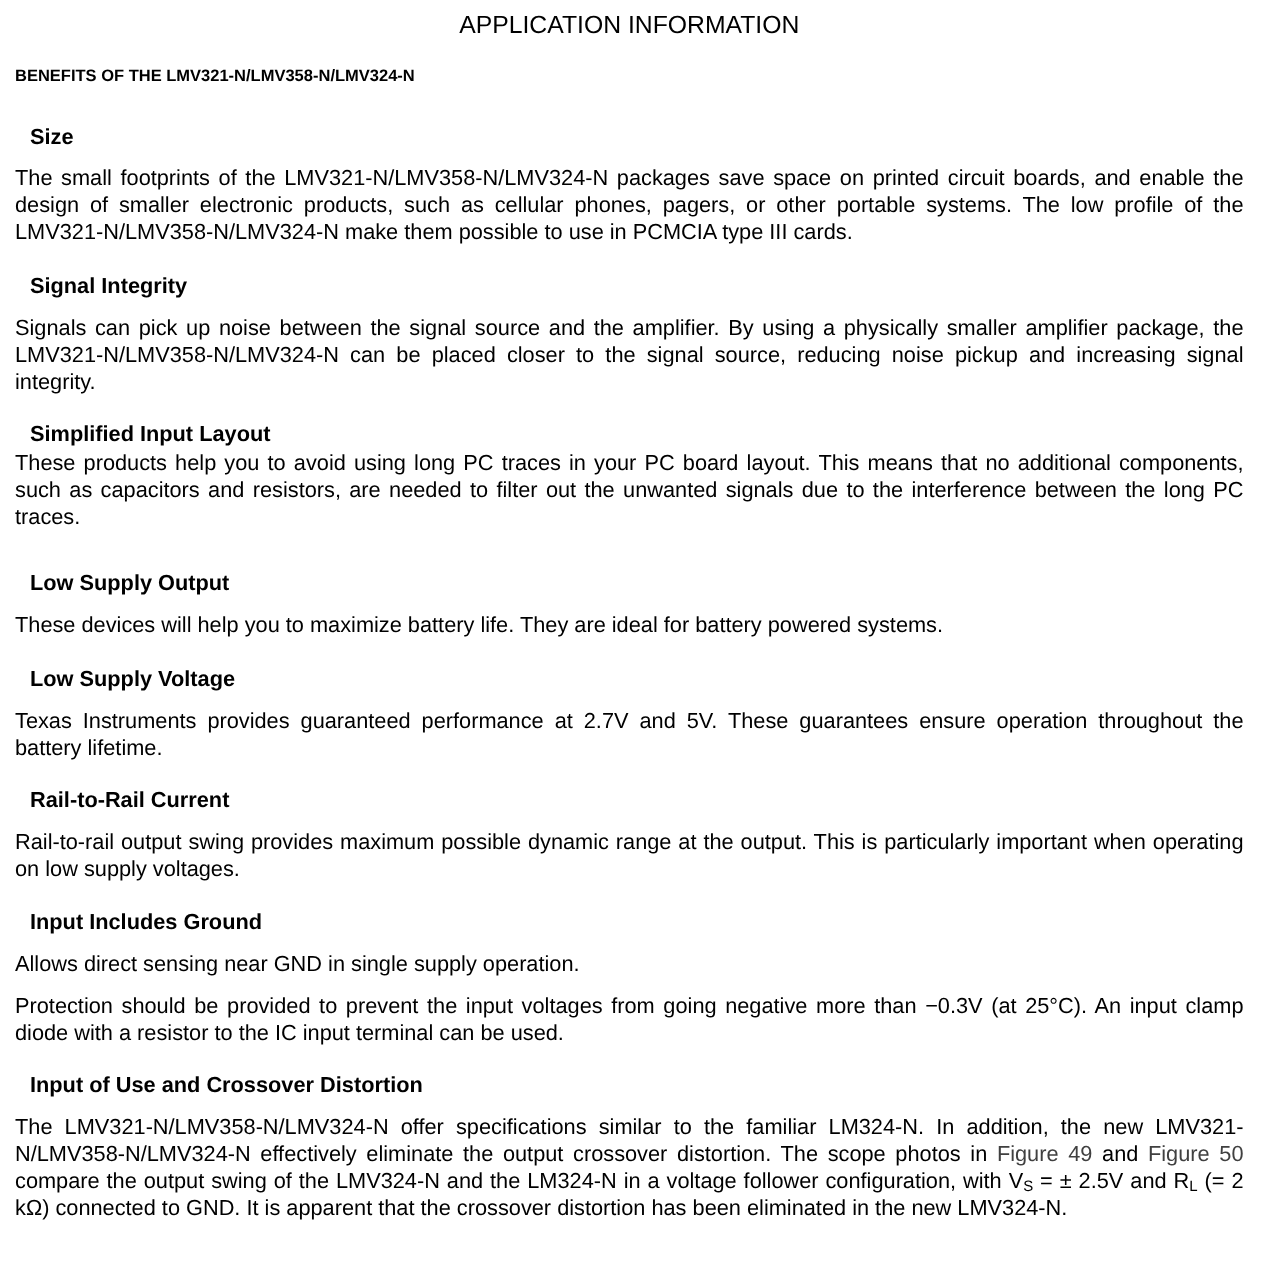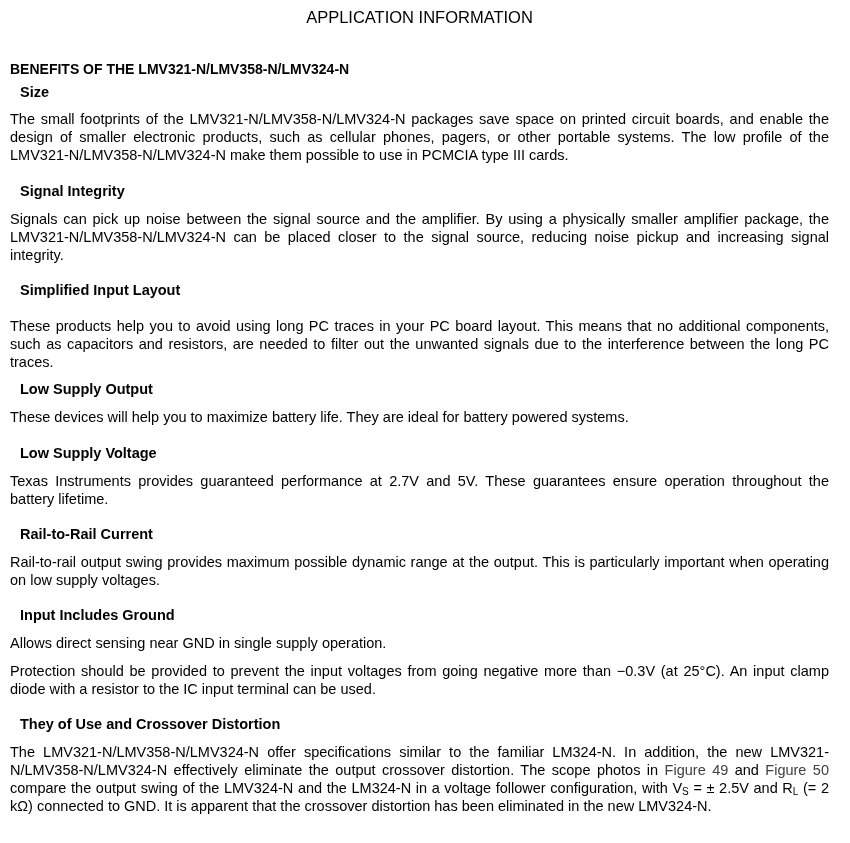--- a/index.html
+++ b/index.html
@@ -8,22 +8,22 @@
     font-family: "Liberation Sans", sans-serif;
     color: #000;
     position: relative;
   }
   .page { position: absolute; left: 10px; top: 0; width: 819px; }
   .title {
     position: absolute; left: 0; width: 839px; top: 8px;
     text-align: center; font-weight: normal; font-size: 16.5px;
   }
   .h1 {
-    position: absolute; left: 0; top: 61px;
-    font-weight: bold; font-size: 14px;
+    position: absolute; left: 0; top: 45px;
+    font-weight: bold; font-size: 11px;
   }
   .h2 {
     position: absolute; left: 0;
     font-weight: bold; font-size: 14.5px; margin-left: 10px;
   }
   .p {
     position: absolute; left: 0; width: 819px;
     font-size: 14.5px; line-height: 18px;
     text-align: justify; text-align-last: left;
   }
@@ -38,30 +38,30 @@
 <div class="page">
   <div class="h1">BENEFITS OF THE LMV321-N/LMV358-N/LMV324-N</div>
 
   <div class="h2" style="top:84px">Size</div>
   <div class="p" style="top:110px">The small footprints of the LMV321-N/LMV358-N/LMV324-N packages save space on printed circuit boards, and enable the design of smaller electronic products, such as cellular phones, pagers, or other portable systems. The low profile of the LMV321-N/LMV358-N/LMV324-N make them possible to use in PCMCIA type III cards.</div>
 
   <div class="h2" style="top:183px">Signal Integrity</div>
   <div class="p" style="top:210px">Signals can pick up noise between the signal source and the amplifier. By using a physically smaller amplifier package, the LMV321-N/LMV358-N/LMV324-N can be placed closer to the signal source, reducing noise pickup and increasing signal integrity.</div>
 
   <div class="h2" style="top:282px">Simplified Input Layout</div>
-  <div class="p" style="top:317px">These products help you to avoid using long PC traces in your PC board layout. This means that no additional components, such as capacitors and resistors, are needed to filter out the unwanted signals due to the interference between the long PC traces.</div>
+  <div class="p" style="top:300px">These products help you to avoid using long PC traces in your PC board layout. This means that no additional components, such as capacitors and resistors, are needed to filter out the unwanted signals due to the interference between the long PC traces.</div>
 
   <div class="h2" style="top:381px">Low Supply Output</div>
   <div class="p" style="top:408px">These devices will help you to maximize battery life. They are ideal for battery powered systems.</div>
 
   <div class="h2" style="top:445px">Low Supply Voltage</div>
   <div class="p" style="top:472px">Texas Instruments provides guaranteed performance at 2.7V and 5V. These guarantees ensure operation throughout the battery lifetime.</div>
 
   <div class="h2" style="top:526px">Rail-to-Rail Current</div>
   <div class="p" style="top:553px">Rail-to-rail output swing provides maximum possible dynamic range at the output. This is particularly important when operating on low supply voltages.</div>
 
   <div class="h2" style="top:607px">Input Includes Ground</div>
   <div class="p" style="top:634px">Allows direct sensing near GND in single supply operation.</div>
   <div class="p" style="top:662px">Protection should be provided to prevent the input voltages from going negative more than −0.3V (at 25°C). An input clamp diode with a resistor to the IC input terminal can be used.</div>
 
-  <div class="h2" style="top:716px">They of Use and Crossover Distortion</div>
+  <div class="h2" style="top:716px">Input of Use and Crossover Distortion</div>
   <div class="p" style="top:743px"><span>The LMV321-N/LMV358-N/LMV324-N offer specifications similar to the familiar LM324-N. In addition, the new LMV321-N/LMV358-N/LMV324-N effectively eliminate the output crossover distortion. The scope photos in</span> <span class="link">Figure 49</span><span> and </span><span class="link">Figure 50</span><span> compare the output swing of the LMV324-N and the LM324-N in a voltage follower configuration, with V</span><sub>S</sub><span> = ± 2.5V and R</span><sub>L</sub><span> (= 2 kΩ) connected to GND. It is apparent that the crossover distortion has been eliminated in the new LMV324-N.</span></div>
 </div>
 
 </body></html>

